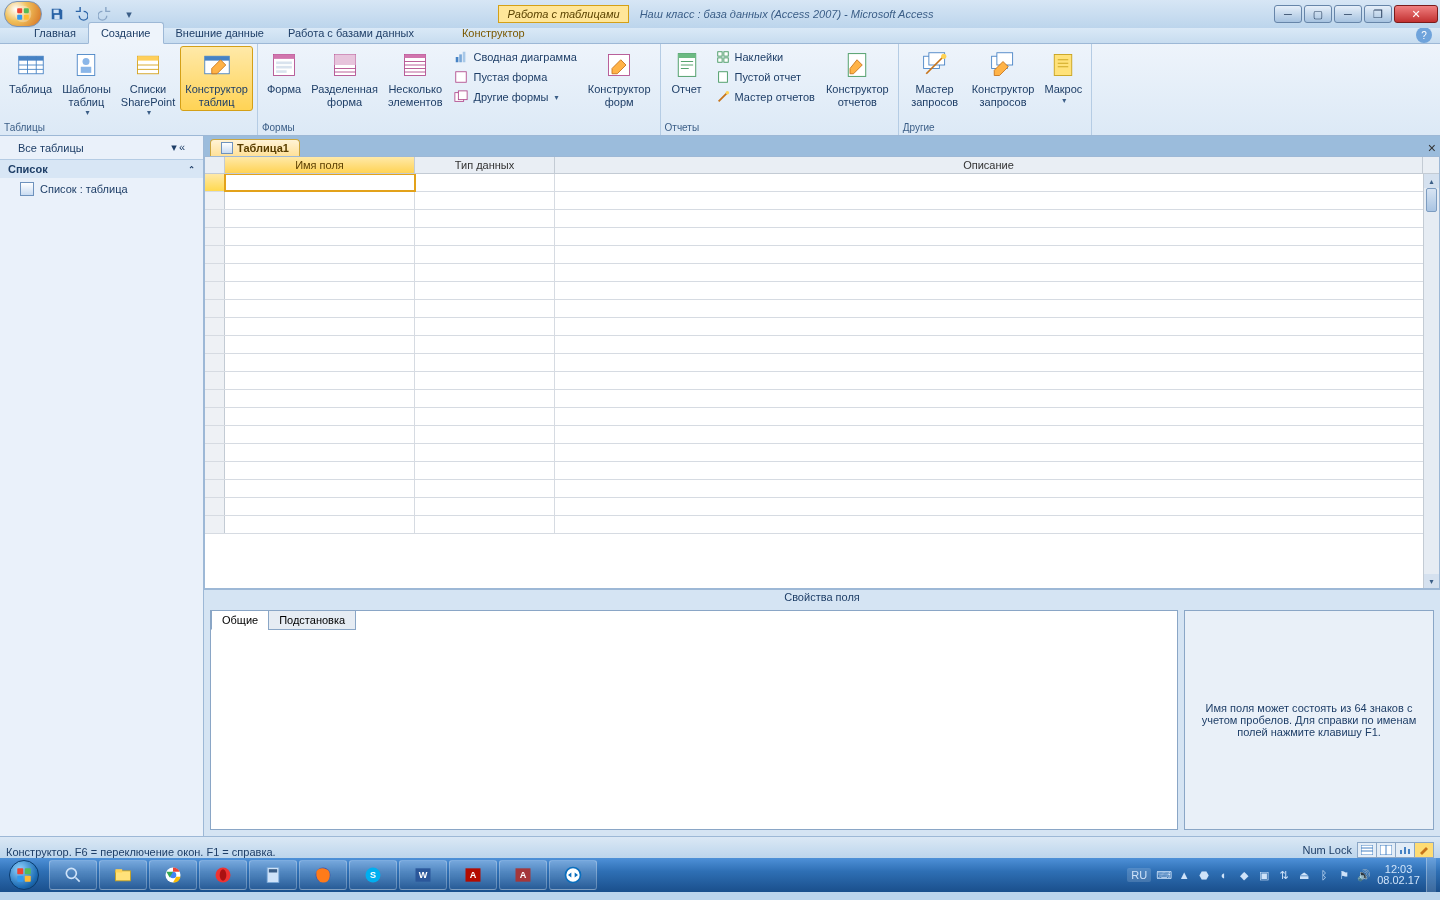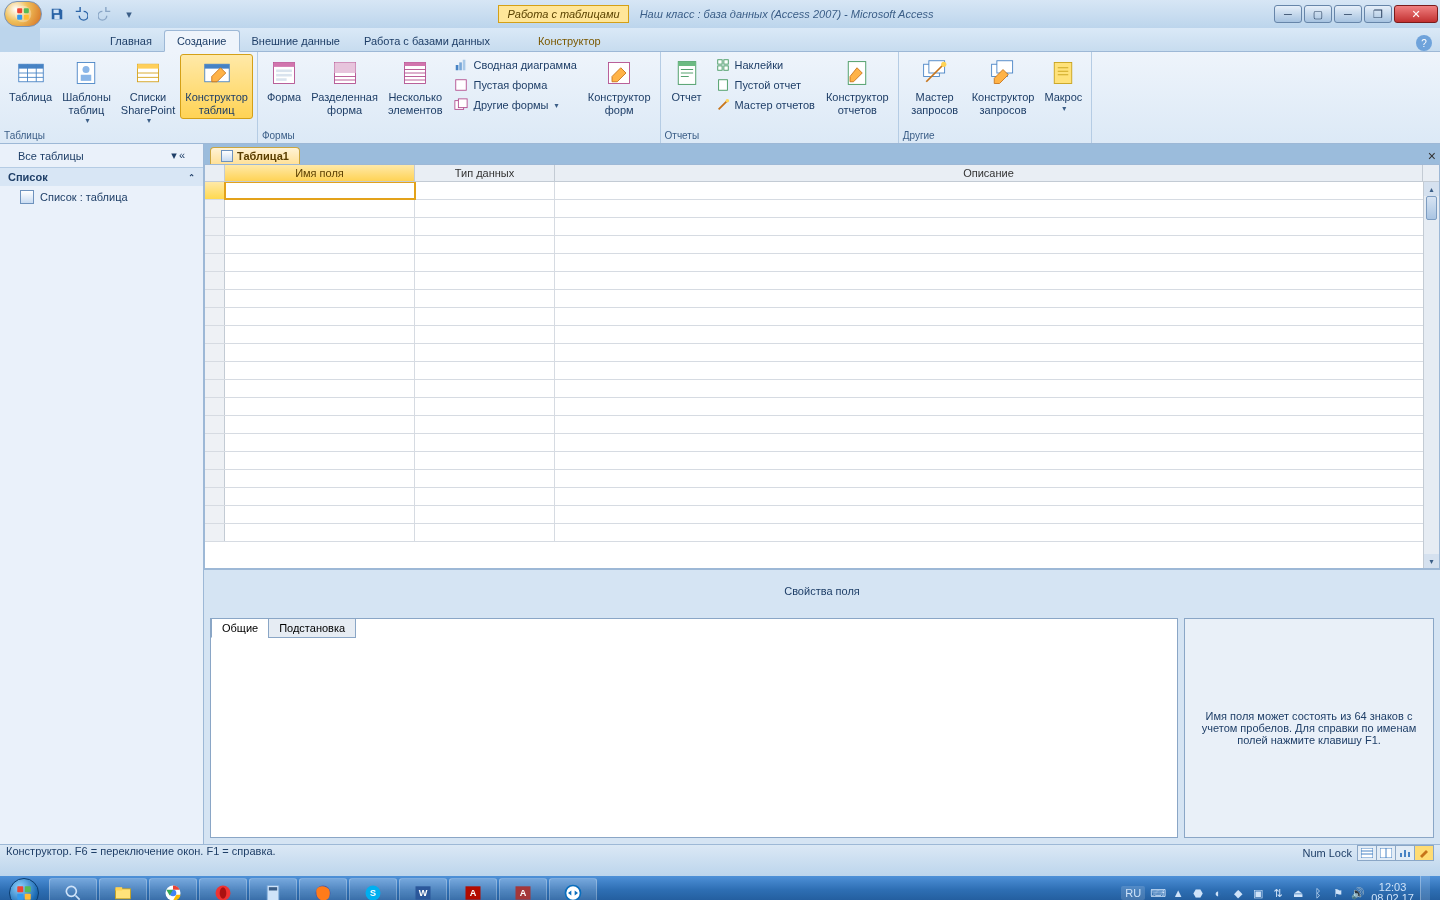--- a/index.html
+++ b/index.html
@@ -12,21 +12,21 @@
 .qat { display:flex; gap:2px; margin-left:2px; }
 .qat-btn { width:22px; height:22px; border:1px solid transparent; border-radius:3px; display:flex; align-items:center; justify-content:center; color:#3b5e87; }
 .title-center { position:absolute; left:0; right:0; text-align:center; pointer-events:none;font-style:italic; }
 .context-tab { display:inline-block; background:#ffe699; border:1px solid #d4a017; padding:2px 8px; color:#5a4200; }
 .title-text { display:inline-block; padding:2px 8px; color:#3b5e87; }
 .win-controls { margin-left:auto; display:flex; }
 .win-btn { width:28px; height:18px; border:1px solid #6685a9; background:linear-gradient(#e6eff9,#a7c3e0); border-radius:3px; margin-right:2px; display:flex; align-items:center; justify-content:center; color:#2a4160; }
 .win-btn.close { background:linear-gradient(#f08080,#c23131); color:#fff; width:44px; border-color:#7a1b1b; }
 
 
-.tabs-row { height:24px; background:linear-gradient(#dae9f7,#c7dcef); display:flex; align-items:flex-end; padding-left:58px; border-bottom:1px solid #9db8d6;margin-left:40px; }
+.tabs-row { height:16px; background:linear-gradient(#dae9f7,#c7dcef); display:flex; align-items:flex-end; padding-left:22px; border-bottom:1px solid #9db8d6; }
 .tab { padding:4px 12px 4px; color:#1e3e67; cursor:default; }
 .tab.active { background:#eef4fb; border:1px solid #9db8d6; border-bottom:1px solid #eef4fb; border-radius:3px 3px 0 0; position:relative; top:1px; }
 .context-tab-label { margin-left:24px; color:#7a5800; }
 .help-btn { margin-left:auto; margin-right:8px; width:16px; height:16px; border-radius:50%; background:#6fa3db; color:#fff; display:flex; align-items:center; justify-content:center; font-size:10px; }
 
 
 .ribbon { height:92px; background:linear-gradient(#eef4fb,#dce9f6); display:flex; border-bottom:1px solid #9db8d6; }
 .group { border-right:1px solid #b5cce4; padding:2px 4px 0; display:flex; flex-direction:column; }
 .group .items { flex:1; display:flex; align-items:flex-start; }
 .group .label { text-align:left; color:#3b5e87; font-size:10px; padding:2px 0 2px; }
@@ -70,41 +70,41 @@
 .grid-row .rowsel.active { background:linear-gradient(#ffe9a8,#ffd94f); }
 .grid-row .c1 { width:190px; border-right:1px solid #d6dbe2; }
 .grid-row .c1.active { border:1px solid #e3a21a; outline:1px solid #e3a21a; }
 .grid-row .c2 { width:140px; border-right:1px solid #d6dbe2; }
 .grid-row .c3 { flex:1; }
 .vscroll { position:absolute; right:0; top:0; bottom:0; width:16px; background:#e6ecf3; border-left:1px solid #c3cbd4; }
 .vscroll .thumb { position:absolute; top:14px; left:2px; right:2px; height:24px; background:linear-gradient(#d7e4f3,#a9c4e2); border:1px solid #7c9cc1; border-radius:2px; }
 .vscroll .arr { position:absolute; left:0; right:0; height:14px; background:#d5e1ef; display:flex;align-items:center; justify-content:center; font-size:8px; color:#3b5e87; }
 .vscroll .arr.up{top:0;} .vscroll .arr.dn{bottom:0;}
 
-.props-title { text-align:center; background:#d5e4f3; padding:15px 0; color:#1e3e67; border-top:1px solid #9db8d6; }
+.props-title { text-align:center; background:#d5e4f3; padding:1px 0; color:#1e3e67; border-top:1px solid #9db8d6; }
 .props-area { height:232px; display:flex; padding:6px; gap:6px; background:#d5e4f3; }
 .props-left { flex:1; background:#fff; border:1px solid #8aa6c6; display:flex; flex-direction:column; }
 .prop-tabs { display:flex; }
 .prop-tab { padding:3px 10px; border:1px solid #8aa6c6; background:#e6ecf3; margin-right:-1px; position:relative; top:-1px; }
 .prop-tab.active { background:#fff; border-bottom-color:#fff; }
 .props-right { width:250px; background:#e9f0f8; border:1px solid #8aa6c6; display:flex; align-items:center; justify-content:center; text-align:center; padding:10px; color:#1e3e67; }
 
 
-.statusbar { height:32px; background:linear-gradient(#dbe8f5,#bcd5ec); display:flex; align-items:flex-start; padding:0 6px; color:#1e3e67; border-top:1px solid #9db8d6; }
+.statusbar { height:22px; background:linear-gradient(#dbe8f5,#bcd5ec); display:flex; align-items:flex-end; padding:0 6px; color:#1e3e67; border-top:1px solid #9db8d6; }
 .statusbar .right { margin-left:auto; display:flex; align-items:center; gap:6px; }
 .view-btns { display:flex; }
 .view-btn { width:20px; height:16px; border:1px solid #8aa6c6; background:#e2ecf6; margin-left:-1px; display:flex; align-items:center; justify-content:center; }
 .view-btn.active { background:#ffdc73; }
 
 
 .taskbar { height:34px; background:linear-gradient(#4e91d8,#2e6fb4 40%,#1a4f8c); display:flex; align-items:center; }
 .start-btn { width:48px; height:34px; display:flex; align-items:center; justify-content:center; }
 .start-orb { width:30px; height:30px; border-radius:50%; background:radial-gradient(circle at 35% 30%,#8fd3ff,#1e6db5 65%,#0b3c6e); border:1px solid #0b3c6e; display:flex; align-items:center; justify-content:center; }
 .tb-item { width:48px; height:30px; margin:0 1px; border:1px solid rgba(255,255,255,.25); border-radius:3px; background:linear-gradient(rgba(255,255,255,.25),rgba(255,255,255,.05)); display:flex; align-items:center; justify-content:center; }
-.tray { margin-left:auto; display:flex; align-items:center; gap:6px; color:#cfe3f9; padding-right:10px; }
+.tray { margin-left:auto; display:flex; align-items:center; gap:6px; color:#cfe3f9; padding-right:4px; }
 .tray .lang { background:rgba(255,255,255,.15); padding:1px 4px; border-radius:2px; }
 .tray .clock { text-align:center; line-height:1; font-size:10px; }
 .tray .ico { width:14px; height:14px; display:flex; align-items:center; justify-content:center; }
 .showdesk { width:10px; height:34px; background:rgba(255,255,255,.15); border-left:1px solid rgba(255,255,255,.3); }
 
 svg { display:block; }
 </style>
 </head>
 <body>
 

